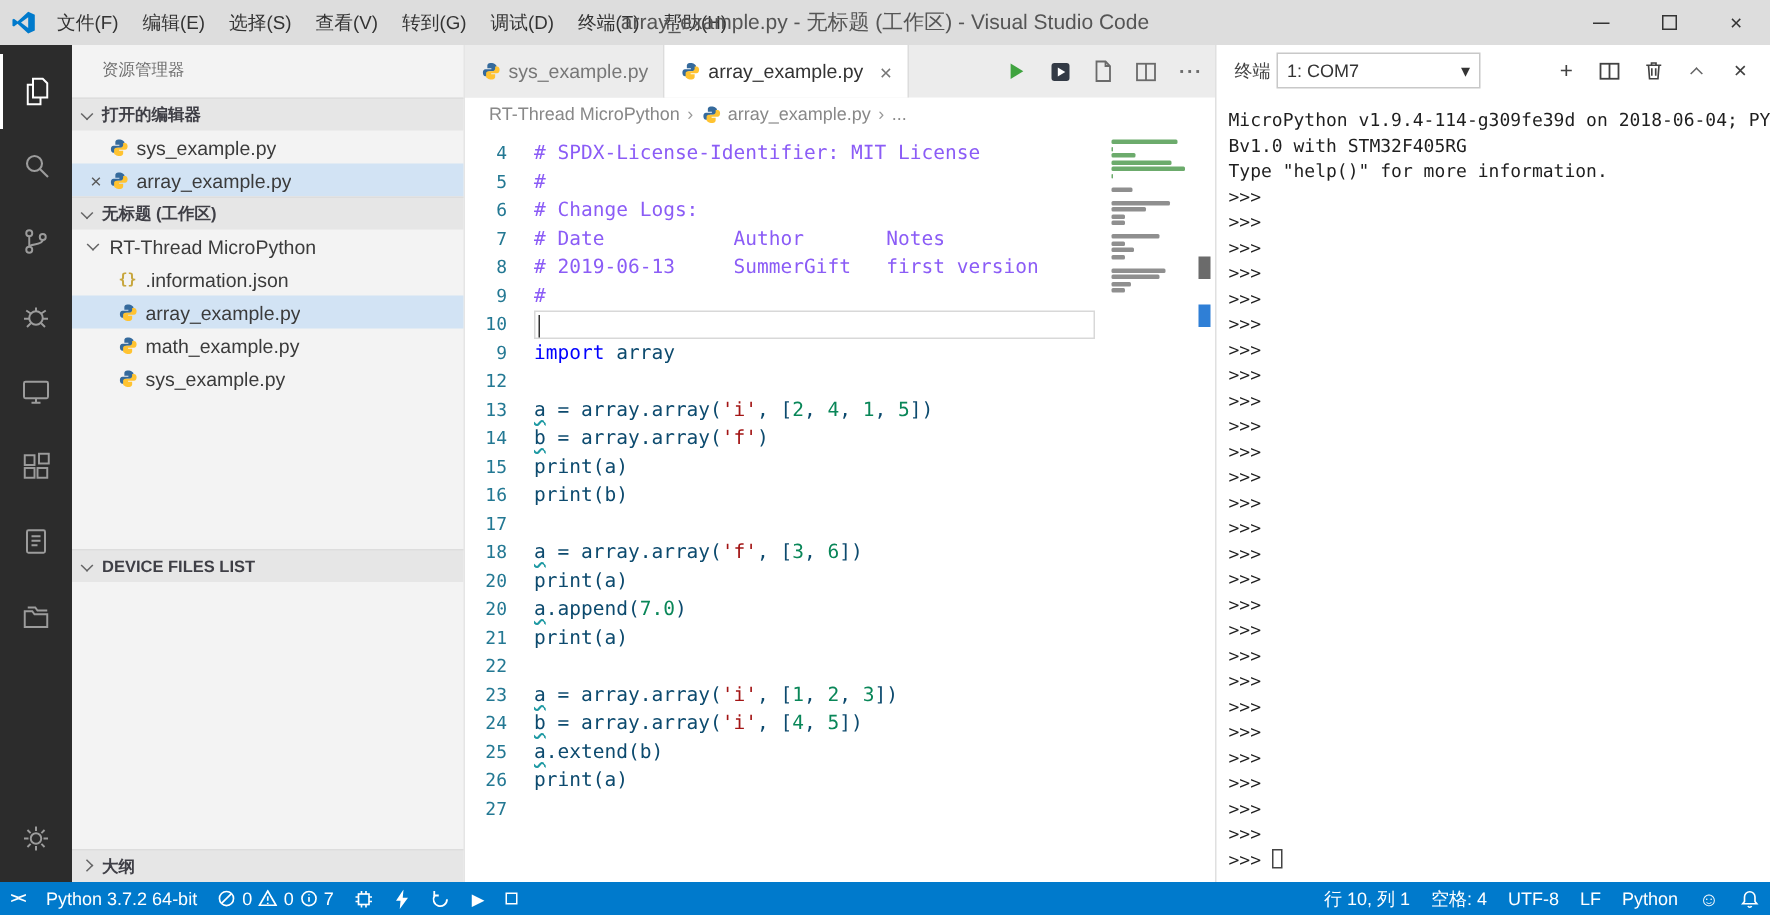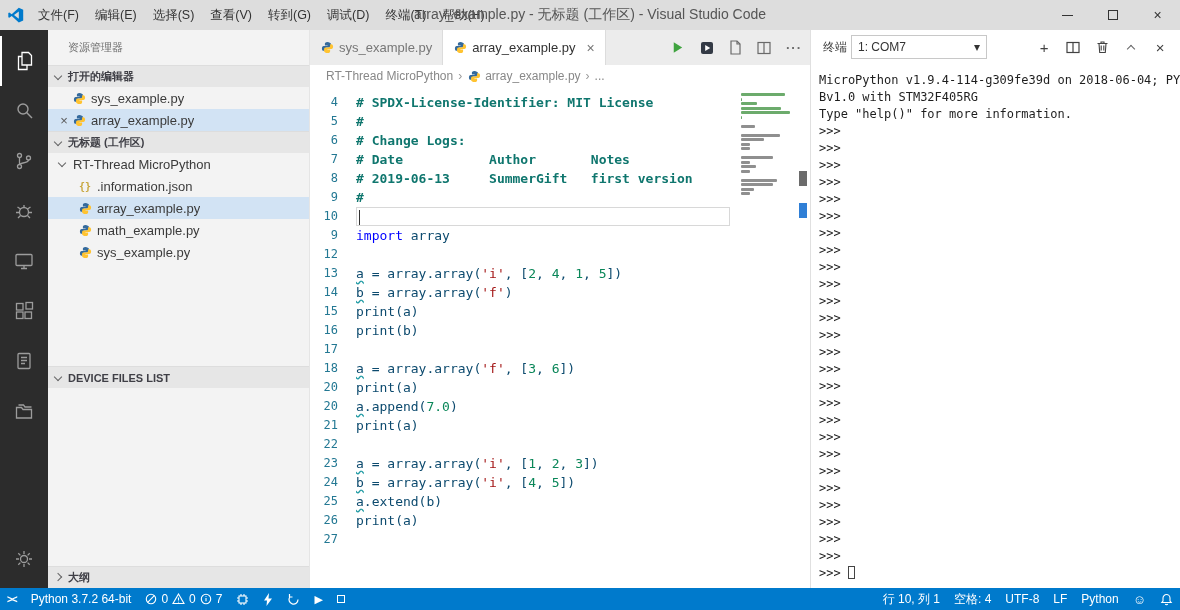--- a/index.html
+++ b/index.html
@@ -55,21 +55,21 @@
   .breadcrumb { height:22px; display:flex; align-items:center; padding-left:16px; font-size:12px; color:#888; gap:5px; flex-shrink:0; white-space:nowrap; }
   .bc-item { display:flex; align-items:center; gap:4px; }
   .bc-sep { color:#999; }
 
   .code-area { position:relative; flex:1; overflow:hidden; font-family:"DejaVu Sans Mono","Liberation Mono",monospace; font-size:13px; padding-top:6px; }
   .code-line { display:flex; height:19px; line-height:19px; }
   .line-num { width:46px; text-align:right; padding-right:18px; color:#237893; font-size:12px; flex-shrink:0; }
   .line-body { flex:1; white-space:pre; margin-right:80px; position:relative; height:19px; }
   .line-body.current { border:1px solid #d8d8d8; }
   .caret { position:absolute; left:2px; top:2px; width:1px; height:15px; background:#333; }
-  .tok-cm { color:#0f766e;font-weight:bold; }
+  .tok-cm { color:#8b5cf6; }
   .tok-kw { color:#0000ff; }
   .tok-str { color:#a31515; }
   .tok-num { color:#098658; }
   .tok-pl { color:#0c4a6e; }
   .sq { text-decoration-line:underline; text-decoration-style:wavy; text-decoration-color:#1f9aa3; text-underline-offset:2px; }
   .minimap { position:absolute; top:6px; right:14px; width:55px; }
   .mm-line { height:3px; margin-bottom:1.5px; border-radius:1px; }
   .overview { position:absolute; top:0; right:0; width:14px; height:100%; }
   .ov-dark { position:absolute; top:84px; right:3px; width:8px; height:15px; background:#6b6b6b; }
   .ov-blue { position:absolute; top:116px; right:3px; width:8px; height:15px; background:#2f7fd6; }

